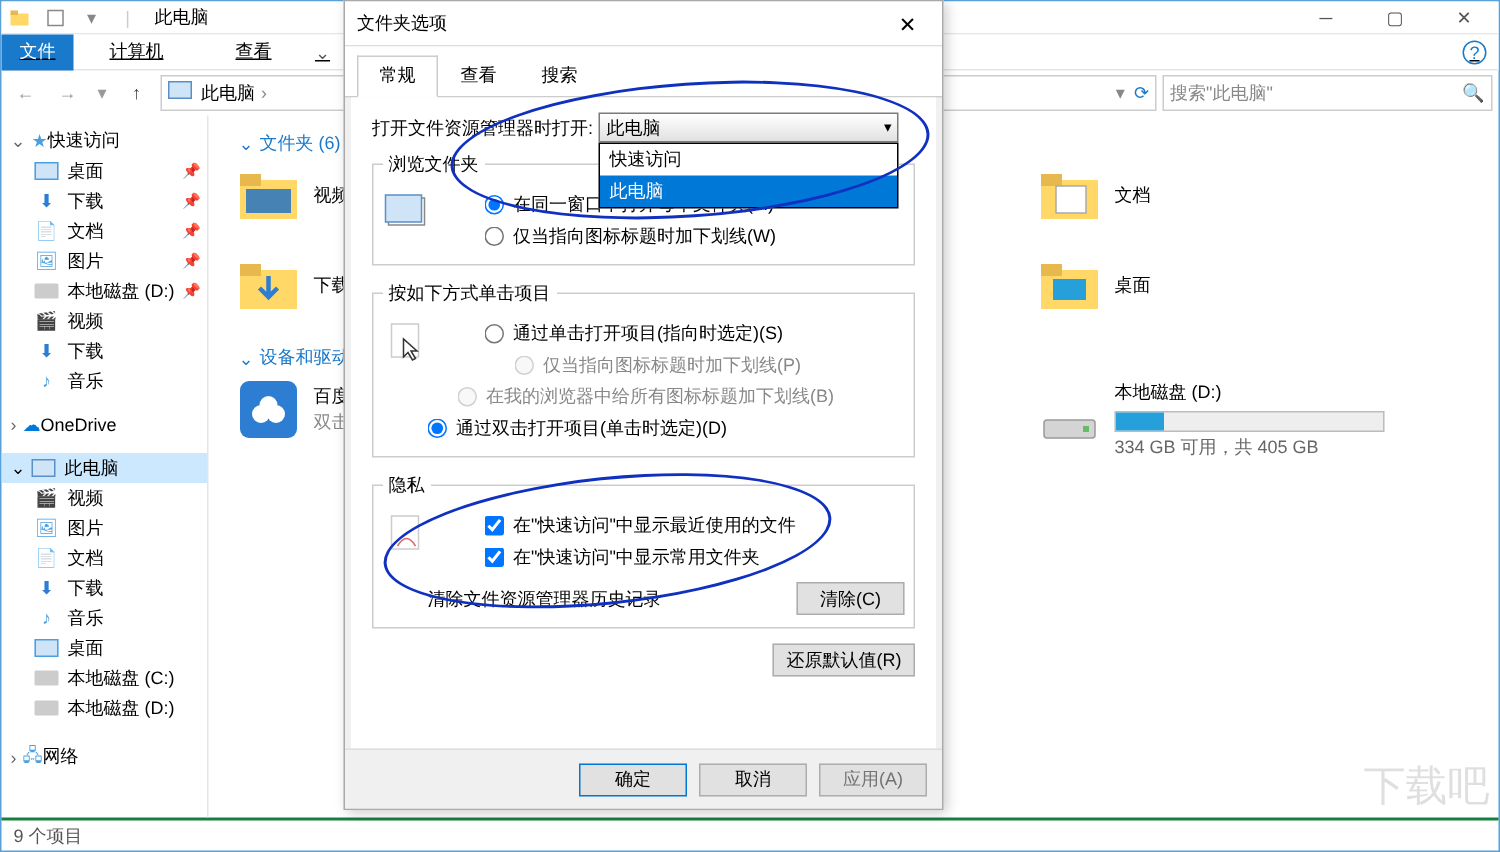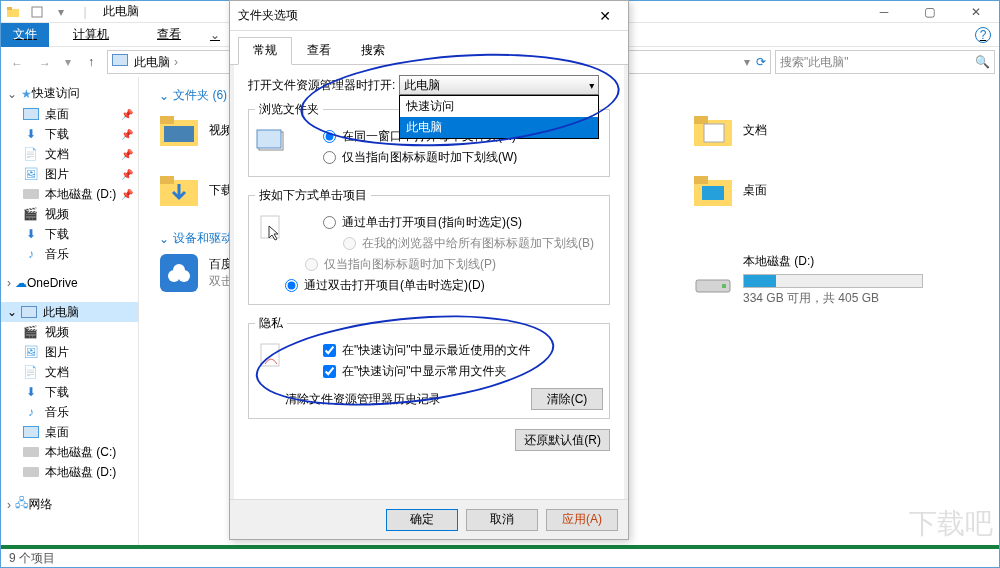--- a/index.html
+++ b/index.html
@@ -41,21 +41,21 @@
 .section-hdr { color: #1979ca; font-size: 12px; display: flex; align-items: center; margin-bottom: 6px; }
 .section-hdr .caret { margin-right: 4px; }
 .folders-grid { display: flex; gap: 60px; }
 .folders-col { display: flex; flex-direction: column; gap: 20px; }
 .folder-item { display: flex; align-items: center; gap: 10px; }
 .folder-item .big-icon { width: 40px; height: 40px; display: flex; align-items: center; justify-content: center; }
 .drive-info { display: flex; flex-direction: column; }
 .drive-bar { width: 180px; height: 14px; border: 1px solid #bcbcbc; background: #eee; margin-top: 4px; position: relative; }
 .drive-bar .fill { height: 100%; background: #26a0da; }
 
-.status-bar { height: 22px; border-top: 4px solid #15803d; display: flex; align-items: center; padding: 0 8px; color: #555; }
+.status-bar { height: 22px; border-top: 2px solid #15803d; display: flex; align-items: center; padding: 0 8px; color: #555; }
 
 
 .dialog { position: absolute; left: 229px; top: 0; width: 400px; height: 540px; background: #f0f0f0; border: 1px solid #aaa; box-shadow: 2px 2px 8px rgba(0,0,0,0.2); z-index: 10; }
 .dlg-title { height: 30px; background: #fff; display: flex; align-items: center; padding: 0 8px; border-bottom: 1px solid #ddd; }
 .dlg-title .x { margin-left: auto; font-size: 14px; width: 30px; text-align: center; }
 .dlg-tabs { display: flex; padding: 6px 8px 0 8px; background: #fff; border-bottom: 1px solid #ccc; }
 .dlg-tab { padding: 4px 14px; border: 1px solid transparent; }
 .dlg-tab.active { border: 1px solid #ccc; border-bottom: 1px solid #fff; background: #fff; margin-bottom: -1px; }
 .dlg-body { padding: 10px 14px; background: #fff; height: calc(100% - 30px - 28px - 40px); margin: 0 4px; }
 .dlg-body fieldset { border: 1px solid #ccc; padding: 8px 6px; margin-bottom: 10px; }
@@ -68,21 +68,21 @@
 .sel-drop { position: absolute; top: 20px; left: 0; width: 200px; border: 1px solid #000; background: #fff; z-index: 20; }
 .sel-drop div { padding: 2px 6px; }
 .sel-drop .hover { background: #0078d7; color: #fff; }
 .radio-row, .check-row { display: flex; align-items: center; padding: 2px 0 2px 30px; }
 .radio-row.sub { padding-left: 50px; color: #888; }
 .radio-row input, .check-row input { margin-right: 6px; }
 .fieldset-icon { float: left; width: 32px; height: 32px; margin-right: 6px; }
 .dlg-btns { position: absolute; bottom: 0; left: 0; right: 0; height: 40px; background: #f0f0f0; display: flex; align-items: center; justify-content: flex-end; gap: 8px; padding: 0 10px; border-top: 1px solid #ddd; }
 .btn { min-width: 72px; height: 22px; border: 1px solid #adadad; background: #e1e1e1; display: inline-flex; align-items: center; justify-content: center; padding: 4px 8px; }
 .btn.default { border: 1px solid #0078d7; margin-left: 25px; }
-.btn.disabled { color: #c2410c; }
+.btn.disabled { color: #737373; }
 .clear-hist { display: flex; align-items: center; justify-content: space-between; padding: 6px 0 0 30px; }
 .restore-row { display: flex; justify-content: flex-end; margin-top: 8px; }
 
 
 .circle { position: absolute; border: 2px solid #1030c0; border-radius: 50%; pointer-events: none; z-index: 30; }
 
 
 .star-blue { color: #4a9fe0; }
 .disk-gray { background: #ccc; width: 16px; height: 10px; border-radius: 1px; }
 .cloud-blue { color: #0078d7; }
@@ -407,25 +407,25 @@
       <div class="fieldset-icon"><svg width="32" height="32">
             <rect x="6" y="4" width="18" height="22" fill="#fff" stroke="#ccc"></rect>
             <path d="M14 14 L14 26 L17 23 L20 28 L22 27 L19 22 L23 22 Z" fill="#fff" stroke="#333"></path>
           </svg></div>
       <div class="radio-row">
           <input type="radio" style="">
           <span>通过单击打开项目(指向时选定)(S)</span>
         </div>
       <div class="radio-row sub">
           <input type="radio" disabled="" style="">
-          <span>在我的浏览器中给所有图标标题加下划线(B)</span>
+          <span>仅当指向图标标题时加下划线(P)</span>
         </div>
       <div class="radio-row sub">
           <input type="radio" disabled="" style="">
-          <span>仅当指向图标标题时加下划线(P)</span>
+          <span>在我的浏览器中给所有图标标题加下划线(B)</span>
         </div>
       <div class="radio-row">
           <input type="radio" checked="" style="">
           <span>通过双击打开项目(单击时选定)(D)</span>
         </div>
     </fieldset>
 
     <fieldset>
       <legend>隐私</legend>
       <div class="fieldset-icon"><svg width="32" height="32">

